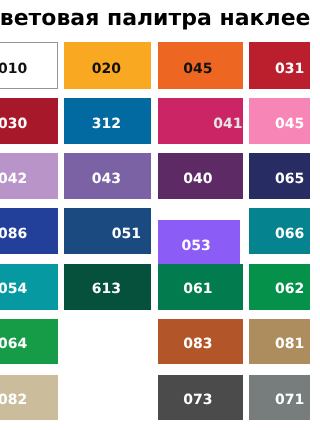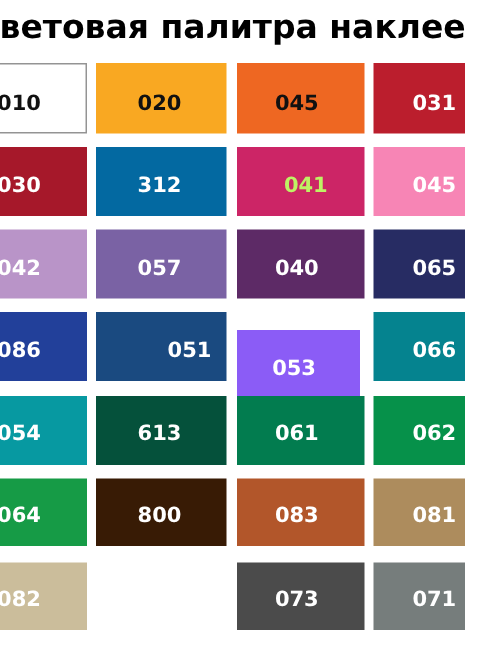--- a/index.html
+++ b/index.html
@@ -36,30 +36,30 @@
       <div class="cell" style="left: 249.1px; top: 42.4px; width: 85.9px; height: 47.1px; background: rgb(187, 30, 45);">
         <div class="code" style="color: rgb(255, 255, 255); padding-left: 0px;">031</div>
       </div>
       <div class="cell" style="left: -28.2px; top: 98px; width: 86.65px; height: 46.4px; background: rgb(166, 24, 42);">
         <div class="code" style="color: rgb(255, 255, 255); padding-left: 0px;">030</div>
       </div>
       <div class="cell" style="left: 63.9px; top: 98px; width: 86.85px; height: 46.4px; background: #0369a1;">
         <div class="code" style="color: rgb(255, 255, 255); padding-left: 3px;">312</div>
       </div>
       <div class="cell" style="left: 157.55px; top: 98px; width: 85.65px; height: 46.4px; background: rgb(204, 37, 102);">
-        <div class="code" style="color: #bef264; padding-left: 12px;">041</div>
+        <div class="code" style="color: #e5e5e5; padding-left: 12px; margin-left: 24px;">041</div>
       </div>
       <div class="cell" style="left: 249.1px; top: 98px; width: 85.9px; height: 46.4px; background: rgb(247, 133, 181);">
         <div class="code" style="color: rgb(255, 255, 255); padding-left: 0px;">045</div>
       </div>
       <div class="cell" style="left: -28.2px; top: 153px; width: 86.65px; height: 46.4px; background: rgb(185, 148, 200);">
         <div class="code" style="color: rgb(255, 255, 255); padding-left: 0px;">042</div>
       </div>
       <div class="cell" style="left: 63.9px; top: 153px; width: 86.85px; height: 46.4px; background: rgb(122, 98, 164);">
-        <div class="code" style="color: rgb(255, 255, 255); padding-left: 3px;">057</div>
+        <div class="code" style="color: rgb(255, 255, 255); padding-left: 3px;">043</div>
       </div>
       <div class="cell" style="left: 157.55px; top: 153px; width: 85.65px; height: 46.4px; background: rgb(93, 42, 102);">
         <div class="code" style="color: rgb(255, 255, 255); padding-left: 0px;">040</div>
       </div>
       <div class="cell" style="left: 249.1px; top: 153px; width: 85.9px; height: 46.4px; background: rgb(39, 44, 99);">
         <div class="code" style="color: rgb(255, 255, 255); padding-left: 0px;">065</div>
       </div>
       <div class="cell" style="left: -28.2px; top: 208px; width: 86.65px; height: 46.4px; background: rgb(34, 64, 154);">
         <div class="code" style="color: rgb(255, 255, 255); padding-left: 0px;">086</div>
       </div>
@@ -80,23 +80,20 @@
       </div>
       <div class="cell" style="left: 157.55px; top: 263.5px; width: 85.65px; height: 46.4px; background: rgb(2, 124, 79);">
         <div class="code" style="color: rgb(255, 255, 255); padding-left: 0px;">061</div>
       </div>
       <div class="cell" style="left: 249.1px; top: 263.5px; width: 85.9px; height: 46.4px; background: rgb(6, 145, 74);">
         <div class="code" style="color: rgb(255, 255, 255); padding-left: 0px;">062</div>
       </div>
       <div class="cell" style="left: -28.2px; top: 318.8px; width: 86.65px; height: 45.6px; background: rgb(22, 155, 70);">
         <div class="code" style="color: rgb(255, 255, 255); padding-left: 0px;">064</div>
       </div>
-      <div class="cell" style="left: 63.9px; top: 318.8px; width: 86.85px; height: 45.6px; background: rgb(56, 27, 5);">
-        <div class="code" style="color: rgb(255, 255, 255); padding-left: 3px;">800</div>
-      </div>
       <div class="cell" style="left: 157.55px; top: 318.8px; width: 85.65px; height: 45.6px; background: rgb(178, 86, 42);">
         <div class="code" style="color: rgb(255, 255, 255); padding-left: 0px;">083</div>
       </div>
       <div class="cell" style="left: 249.1px; top: 318.8px; width: 85.9px; height: 45.6px; background: rgb(173, 140, 93);">
         <div class="code" style="color: rgb(255, 255, 255); padding-left: 0px;">081</div>
       </div>
       <div class="cell" style="left: -28.2px; top: 374.5px; width: 86.65px; height: 45.9px; background: rgb(203, 189, 155);">
         <div class="code" style="color: rgb(255, 255, 255); padding-left: 0px;">082</div>
       </div>
       <div class="cell" style="left: 157.55px; top: 374.5px; width: 85.65px; height: 45.9px; background: rgb(75, 75, 75);">

